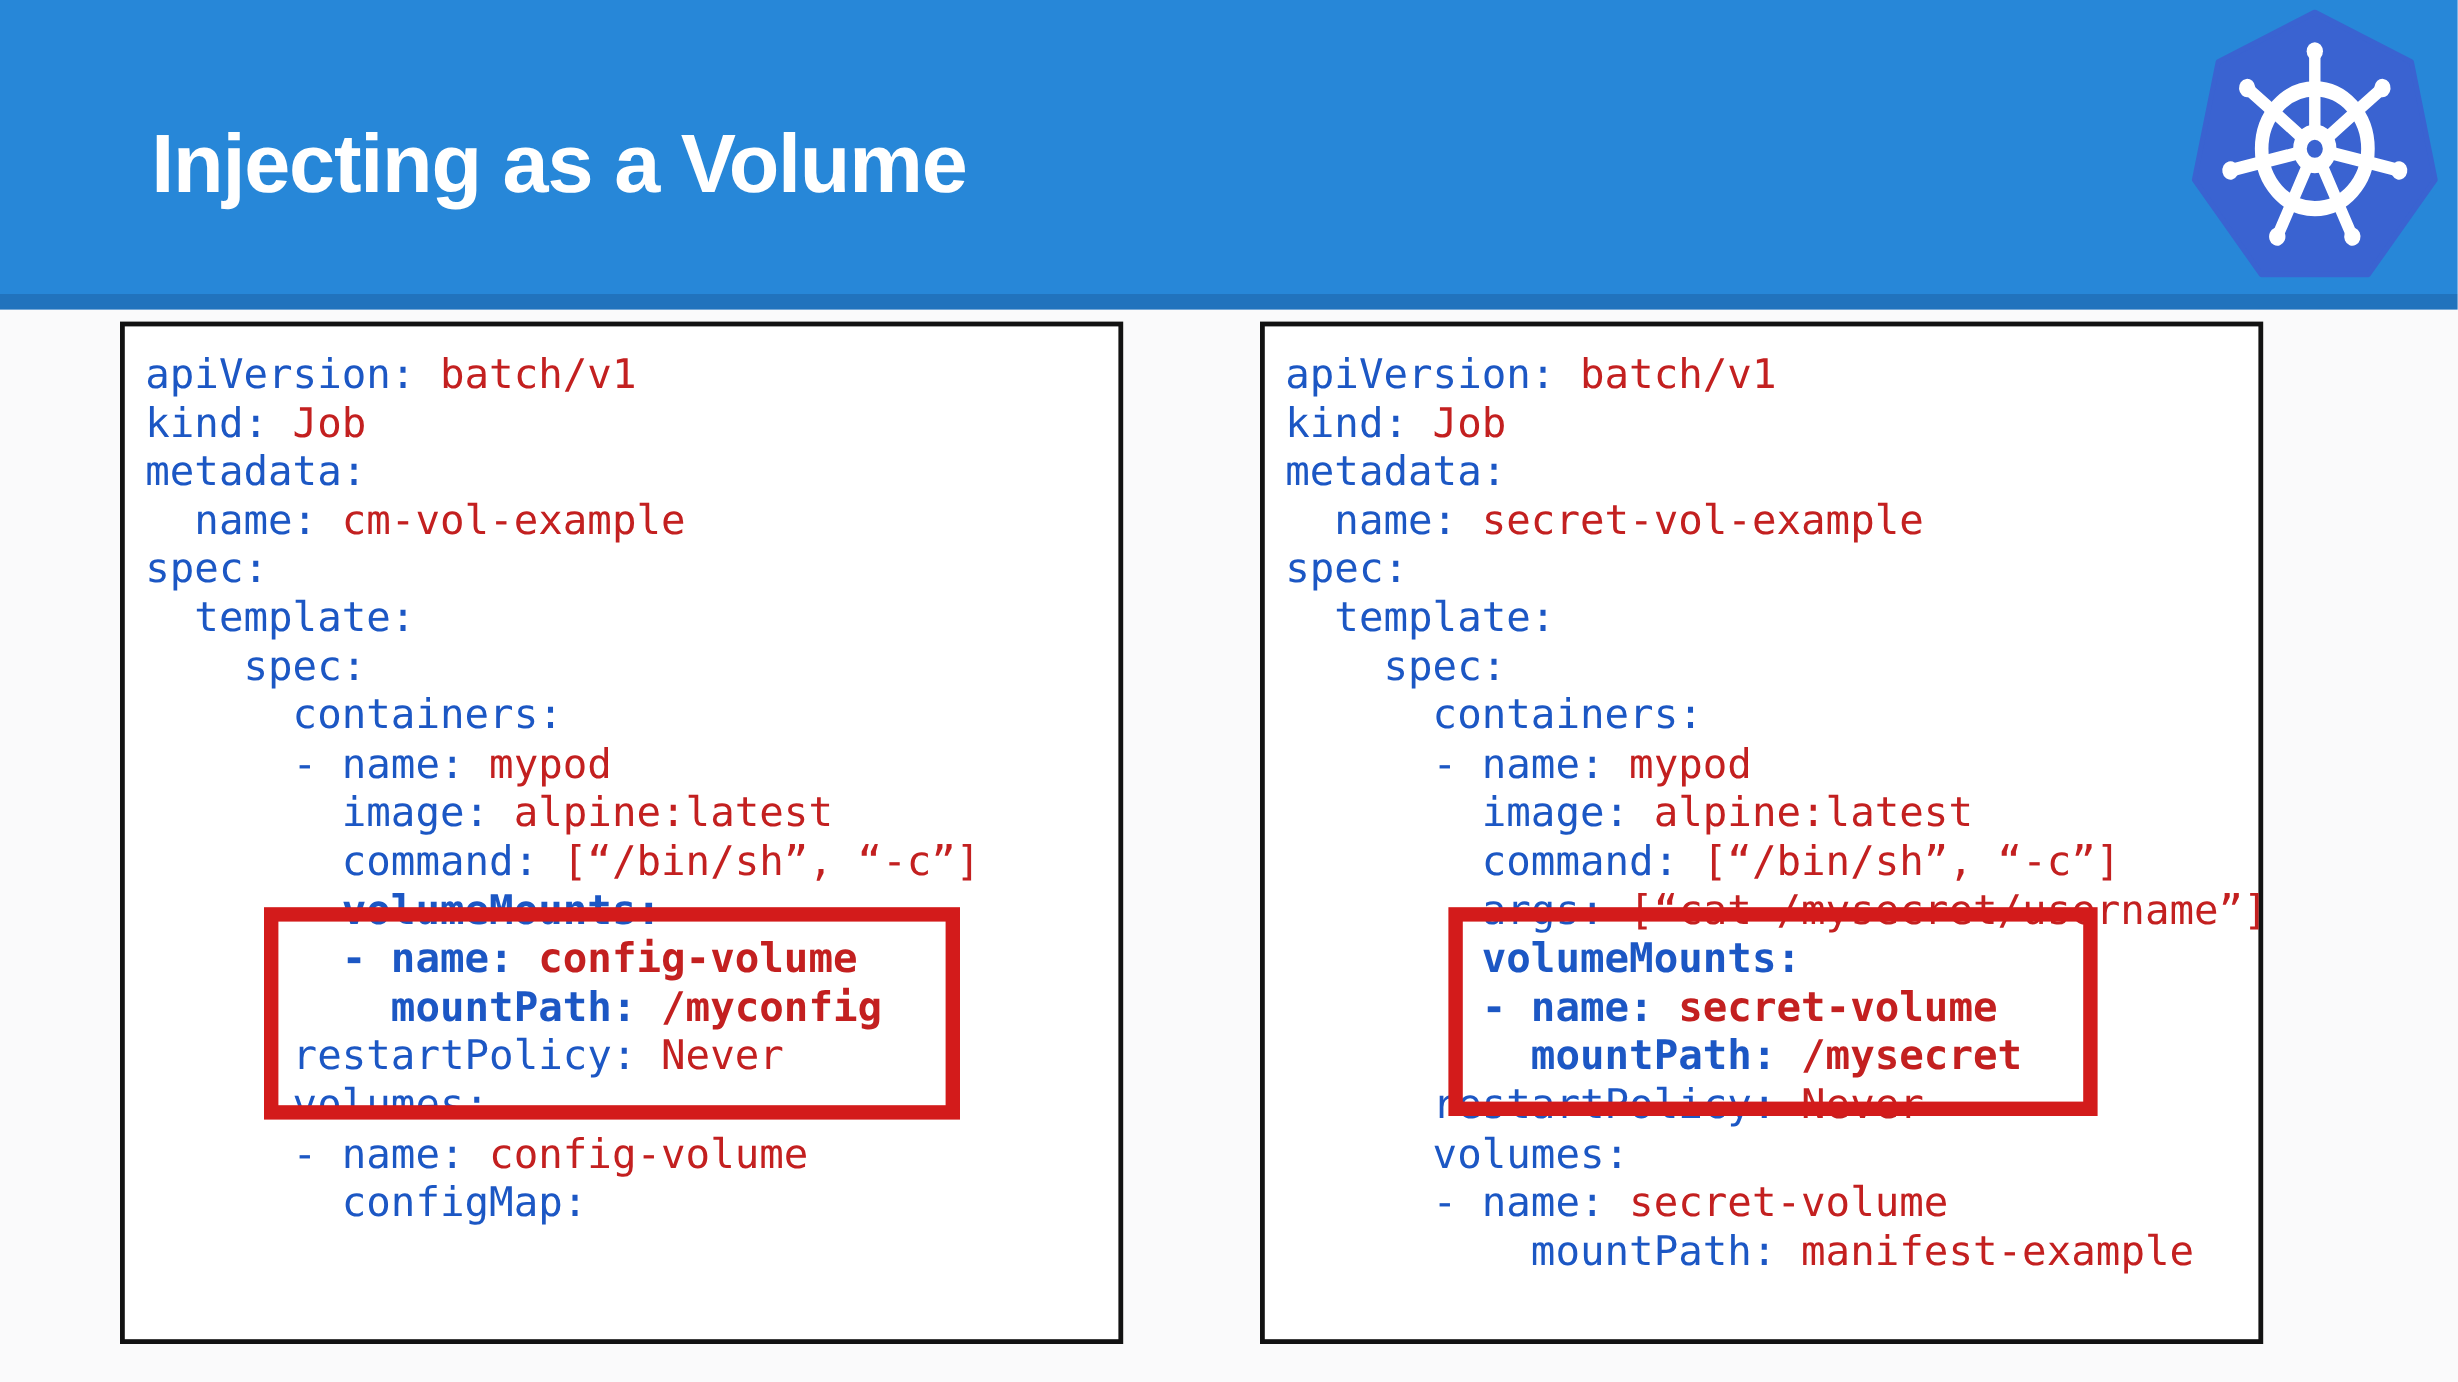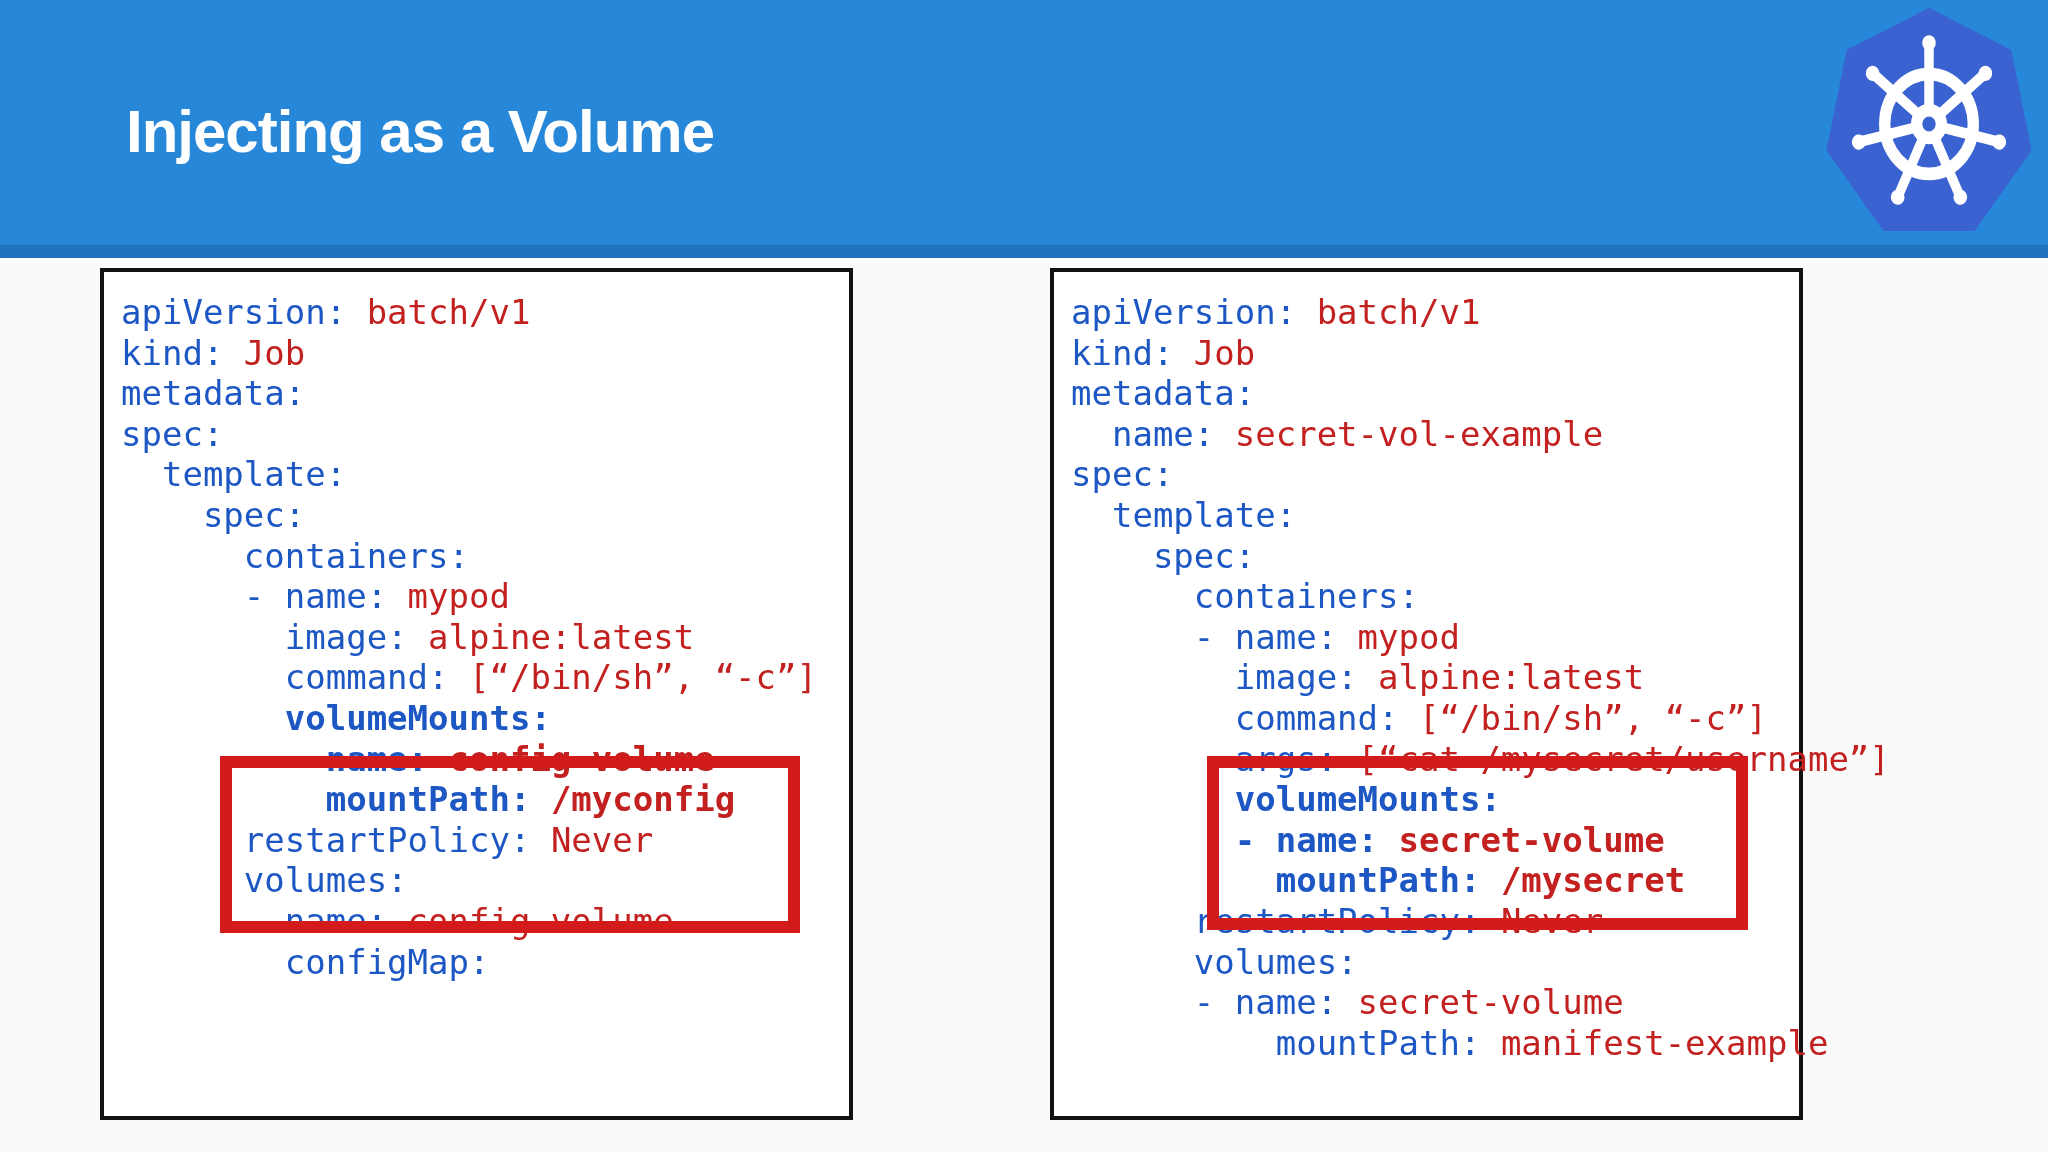--- a/index.html
+++ b/index.html
@@ -17,28 +17,28 @@
   *{margin:0;padding:0;box-sizing:border-box;}
   html,body{width:2048px;height:1152px;}
   body{background:var(--page-bg);font-family:"Liberation Sans",sans-serif;overflow:hidden;}
   .slide{position:relative;width:2048px;height:1152px;background:var(--page-bg);}
 
   
   .header{position:absolute;left:0;top:0;width:2048px;height:245px;background:var(--header-bg);}
   .header-strip{position:absolute;left:0;top:245px;width:2048px;height:13px;background:var(--header-strip);}
   .slide-title{
     position:absolute;left:126px;top:102px;
-    font-size:60px;font-weight:700;line-height:1;color:var(--title-white);
+    font-size:69px;font-weight:700;line-height:1;color:var(--title-white);
     letter-spacing:-1px;white-space:nowrap;
   }
   .logo{position:absolute;left:1826px;top:8px;width:206px;height:232px;}
 
   
   .code-panel{
-    position:absolute;top:268px;width:753px;height:852px;
+    position:absolute;top:268px;width:836px;height:852px;
     background:var(--panel-bg);border:4px solid var(--panel-border);padding-left:48px;
   }
   .code-panel.left{left:100px;}
   .code-panel.right{left:1050px;}
   .code{
     position:absolute;left:0;top:0;right:0;bottom:0;
     padding:20px 10px 0 17px;
     font-family:"DejaVu Sans Mono","Liberation Mono",monospace;
     font-size:34px;line-height:40.6px;
   }
@@ -108,20 +108,21 @@
           </g>
       </g>
     </g>
   </svg>
 
   <section class="code-panel left">
     <div class="code">
         <div class="code-line"><span class="tok-key">apiVersion: </span><span class="tok-val">batch/v1</span></div>
         <div class="code-line"><span class="tok-key">kind: </span><span class="tok-val">Job</span></div>
         <div class="code-line"><span class="tok-key">metadata:</span></div>
+        <div class="code-line"><span class="tok-key">  name: </span><span class="tok-val">cm-vol-example</span></div>
         <div class="code-line"><span class="tok-key">spec:</span></div>
         <div class="code-line"><span class="tok-key">  template:</span></div>
         <div class="code-line"><span class="tok-key">    spec:</span></div>
         <div class="code-line"><span class="tok-key">      containers:</span></div>
         <div class="code-line"><span class="tok-key">      - name: </span><span class="tok-val">mypod</span></div>
         <div class="code-line"><span class="tok-key">        image: </span><span class="tok-val">alpine:latest</span></div>
         <div class="code-line"><span class="tok-key">        command: </span><span class="tok-val">[“/bin/sh”, “-c”]</span></div>
         <div class="code-line bold"><span class="tok-key">        volumeMounts:</span></div>
         <div class="code-line bold"><span class="tok-key">        - name: </span><span class="tok-val">config-volume</span></div>
         <div class="code-line bold"><span class="tok-key">          mountPath: </span><span class="tok-val">/myconfig</span></div>

